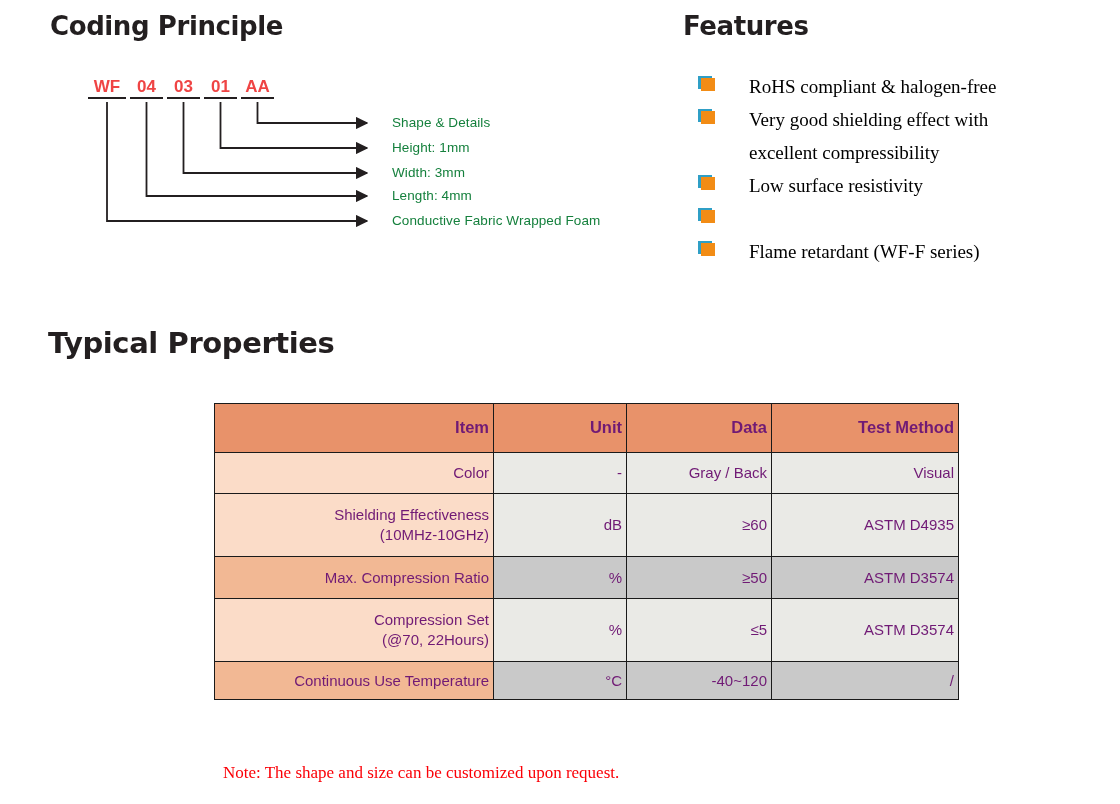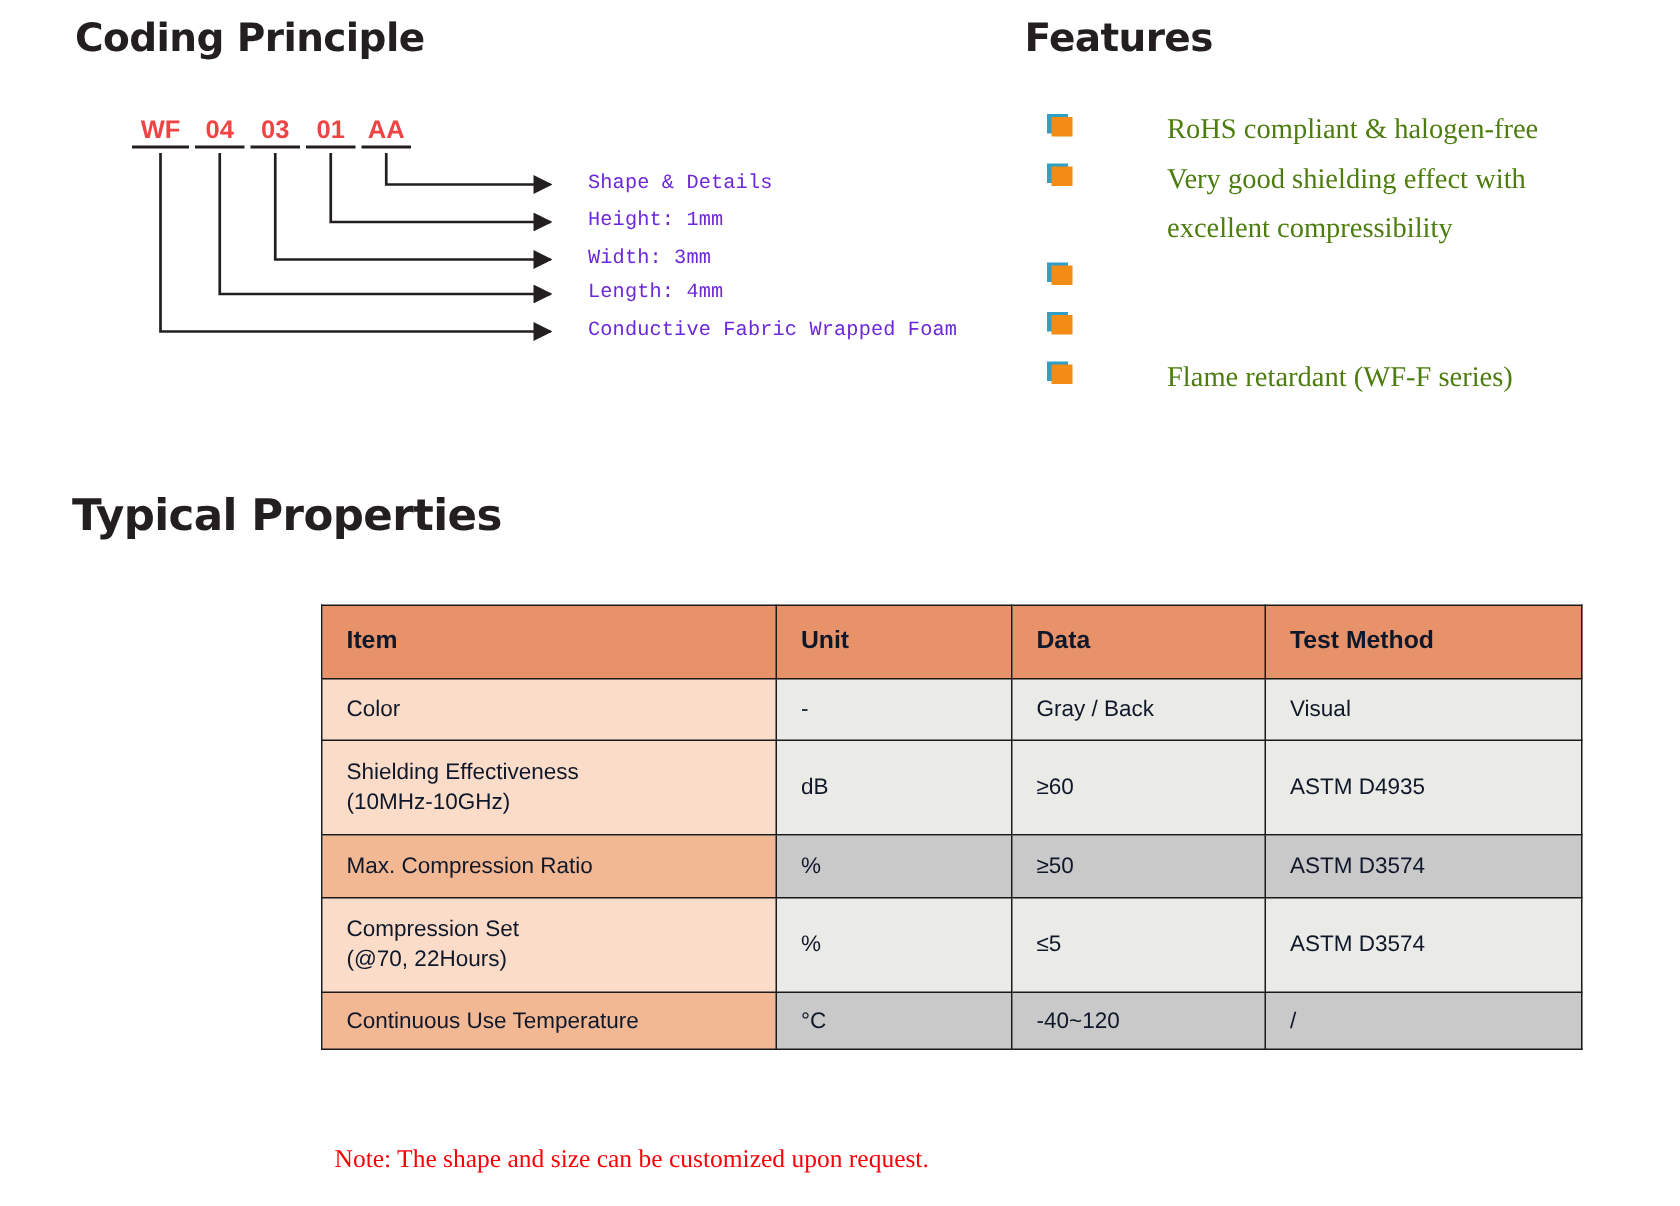--- a/index.html
+++ b/index.html
@@ -45,23 +45,23 @@
     font-family: "Liberation Sans", sans-serif;
     font-weight: bold;
     font-size: 17px;
     color: #ef4444;
     text-align: center;
     white-space: nowrap;
   }
 
   .leader-label {
     position: absolute;
-    font-family: Liberation Mono, monospace;
+    font-family: Liberation Sans, sans-serif;
     font-size: 13.5px;
-    color: #6d28d9;
+    color: #15803d;
     white-space: nowrap;
     letter-spacing: 0.1px;
   }
 
   
   #features-list {
     position: absolute;
     left: 698px;
     top: 70px;
     width: 400px;
@@ -87,45 +87,45 @@
   }
   .feature-bullet .front {
     position: absolute;
     left: 3px;
     top: 2px;
     width: 14px;
     height: 13px;
     background: #f28c15;
   }
   .feature-text {
-    margin-left: 80px;
+    margin-left: 51px;
     font-family: "Liberation Serif", serif;
     font-size: 19px;
     line-height: 33px;
-    color: #4d7c0f;
+    color: #000000;
     white-space: pre-line;
   }
 
   
   #properties-table {
     position: absolute;
     left: 214px;
     top: 403px;
     width: 708px;
     border-collapse: collapse;
     table-layout: fixed;
     font-family: "Liberation Sans", sans-serif;
   }
   #properties-table td, #properties-table th {
     border: 1.6px solid #1a1a1a;
-    text-align: left;
+    text-align: right;
     vertical-align: middle;
-    padding: 0 16px;
+    padding: 0 4px;
     font-size: 15px;
-    color: #0f172a;
+    color: #701a75;
     line-height: 1.32;
   }
   #properties-table thead th {
     background: #e8926a;
     font-weight: bold;
     font-size: 16.5px;
     height: 48px;
   }
   .col-item   { width: 270px; }
   .col-unit   { width: 124px; }
@@ -217,20 +217,21 @@
     </span>
     <div class="feature-text">Very good shielding effect with
 excellent compressibility</div>
   </div>
 
   <div class="feature-row">
     <span class="feature-bullet">
       <span class="back"></span>
         <span class="front"></span>
     </span>
+    <div class="feature-text">Low surface resistivity</div>
   </div>
 
   <div class="feature-row">
     <span class="feature-bullet">
       <span class="back"></span>
         <span class="front"></span>
     </span>
   </div>
 
   <div class="feature-row">

